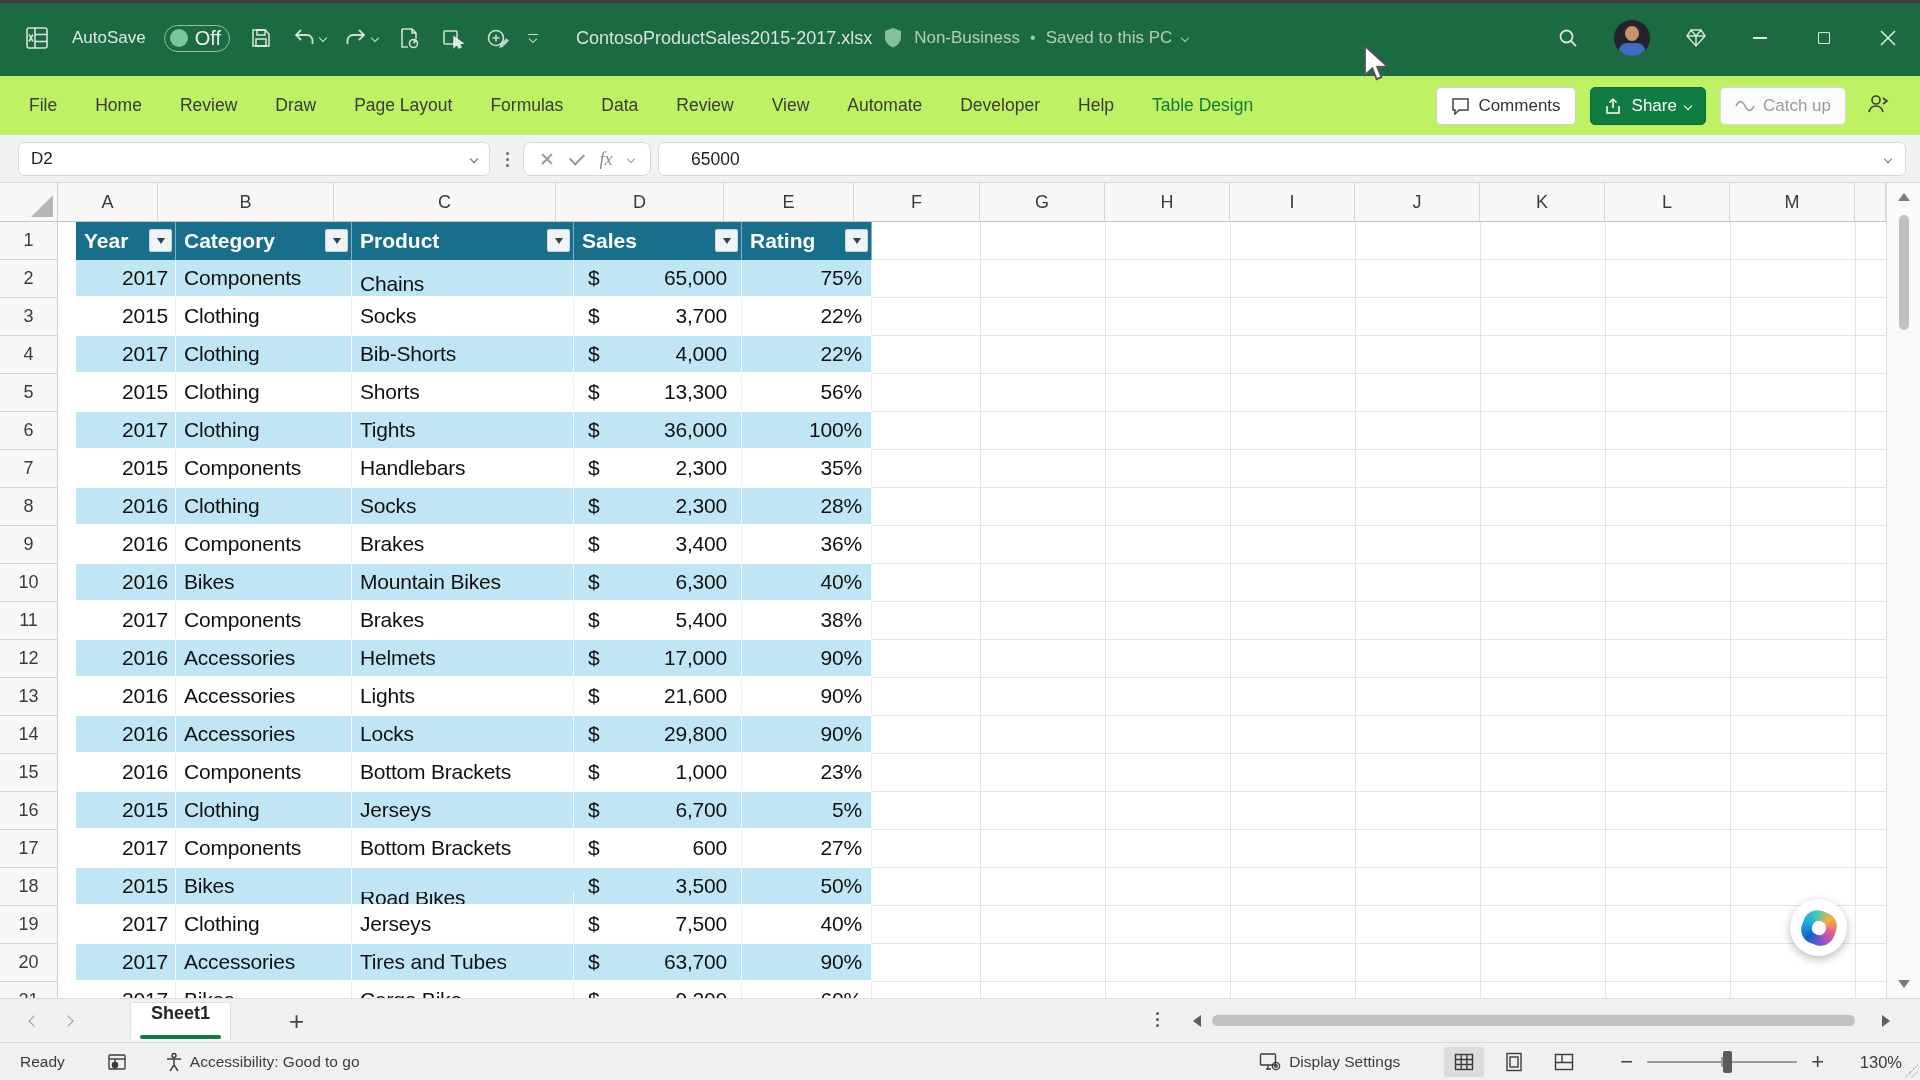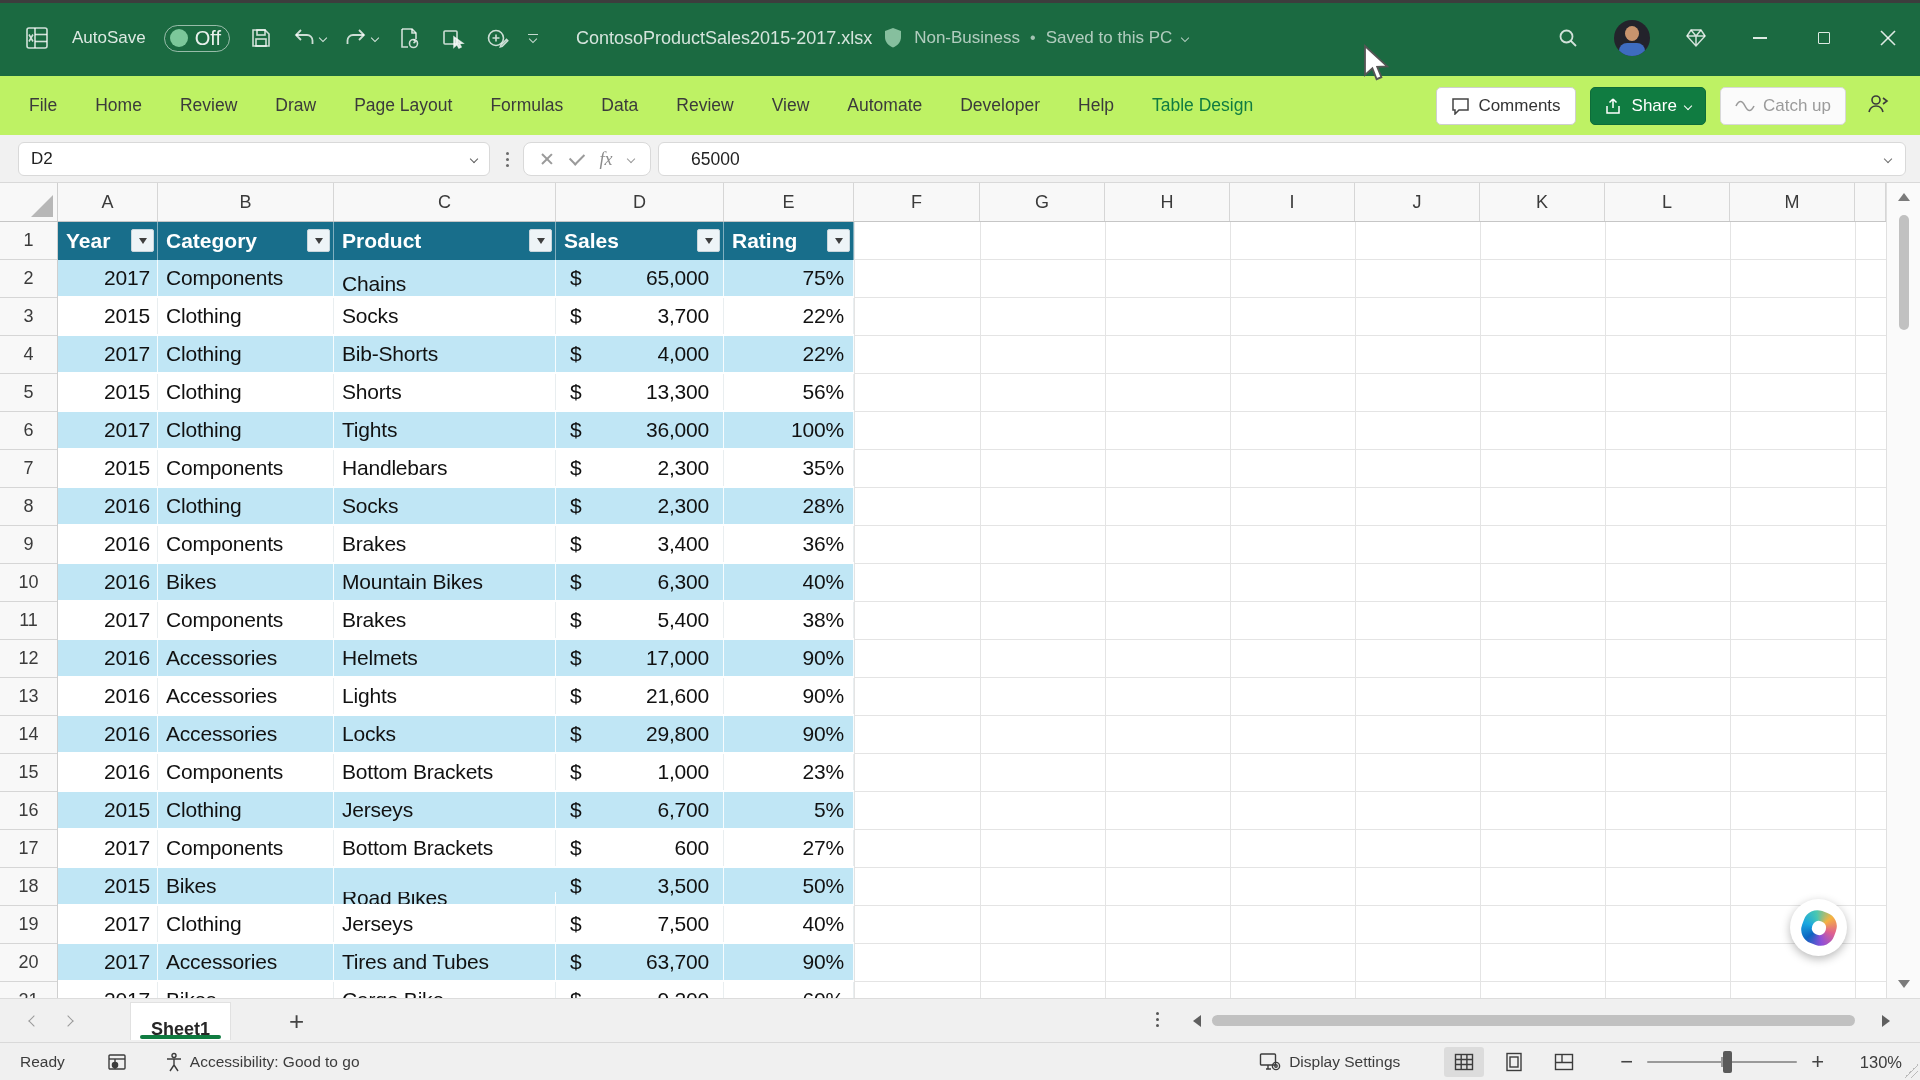--- a/index.html
+++ b/index.html
@@ -86,21 +86,21 @@
   
   .gridarea { position:absolute; left:0; top:222px; width:1886px; height:776px; background:#fff; overflow:hidden; }
   .rownums { position:absolute; left:0; top:0; width:58px; background:#f8f8f8; border-right:1px solid #cfcfcf; }
   .rownum { height:38px; display:flex; align-items:center; justify-content:center;
             font-size:18px; color:#3b3b3b; border-bottom:1px solid #d6d6d6; cursor:pointer; }
   .hlines { position:absolute; left:854px; right:0; top:0; height:100%;
             background:repeating-linear-gradient(to bottom, transparent 0 37px, #e4e4e4 37px 38px); }
   .vline { position:absolute; top:0; width:1px; height:100%; background:#e4e4e4; }
 
   
-  .xltable { position:absolute; left:58px; top:0; width:796px; }
+  .xltable { position:absolute; left:76px; top:0; width:796px; }
   .thead { display:flex; height:38px; background:#186E8B; }
   .thead > div { position:relative; display:flex; align-items:center; padding-left:8px;
                  color:#fff; font-weight:700; font-size:21px; border-right:1px solid rgba(255,255,255,.45); }
   .filterbtn { position:absolute; right:3px; top:7px; width:23px; height:23px; background:#eef4f7;
                border:1px solid #c9d6dc; border-radius:2px; display:flex; align-items:center;
                justify-content:center; cursor:pointer; }
   .filterbtn .tri { width:0; height:0; border-left:4.5px solid transparent; border-right:4.5px solid transparent;
                     border-top:6px solid #3f3f3f; }
   .trow { display:flex; height:38px; background:#fff; border-bottom:2px solid #fff; font-size:21px; color:#111;
           letter-spacing:-0.2px; }
@@ -119,21 +119,21 @@
   .vscroll .a-up { top:10px; border-left:6px solid transparent; border-right:6px solid transparent; border-bottom:8px solid #7b7b7b; }
   .vscroll .a-dn { bottom:10px; border-left:6px solid transparent; border-right:6px solid transparent; border-top:8px solid #7b7b7b; }
   .vthumb { position:absolute; left:12px; top:32px; width:10px; height:115px; background:#c1c1c1; border-radius:5px; cursor:pointer; }
 
   
   .sheetbar { position:absolute; left:0; top:998px; width:1920px; height:44px; background:#f0f0f0;
               border-top:1px solid #dcdcdc; display:flex; align-items:center; }
   .nav-chv { color:#9a9a9a; margin-left:30px; cursor:pointer; }
   .nav-chv + .nav-chv { margin-left:26px; }
   .sheettab { margin-left:58px; height:38px; background:#fff; border:1px solid #e1e1e1; border-bottom:none;
-              display:flex; align-items:flex-end; padding:0 20px; position:relative; cursor:pointer; }
+              display:flex; align-items:flex-start; padding:0 20px; position:relative; cursor:pointer; }
   .sheettab span { font-size:18px; font-weight:600; color:#262626; }
   .sheettab::after { content:''; position:absolute; left:9px; right:9px; bottom:1px; height:4px;
                      background:#107C41; border-radius:2px; }
   .addsheet { margin-left:58px; font-size:26px; color:#444; cursor:pointer; line-height:20px; }
   .sheet-dots { position:absolute; left:1156px; top:13px; width:3px; height:3px; border-radius:50%; background:#555;
                 box-shadow:0 6px 0 #555, 0 12px 0 #555; cursor:pointer; }
   .hscroll-left { position:absolute; left:1193px; top:16px; width:0; height:0;
                   border-top:6px solid transparent; border-bottom:6px solid transparent; border-right:8px solid #5f5f5f; cursor:pointer; }
   .hscroll-right { position:absolute; left:1882px; top:16px; width:0; height:0;
                    border-top:6px solid transparent; border-bottom:6px solid transparent; border-left:8px solid #5f5f5f; cursor:pointer; }

